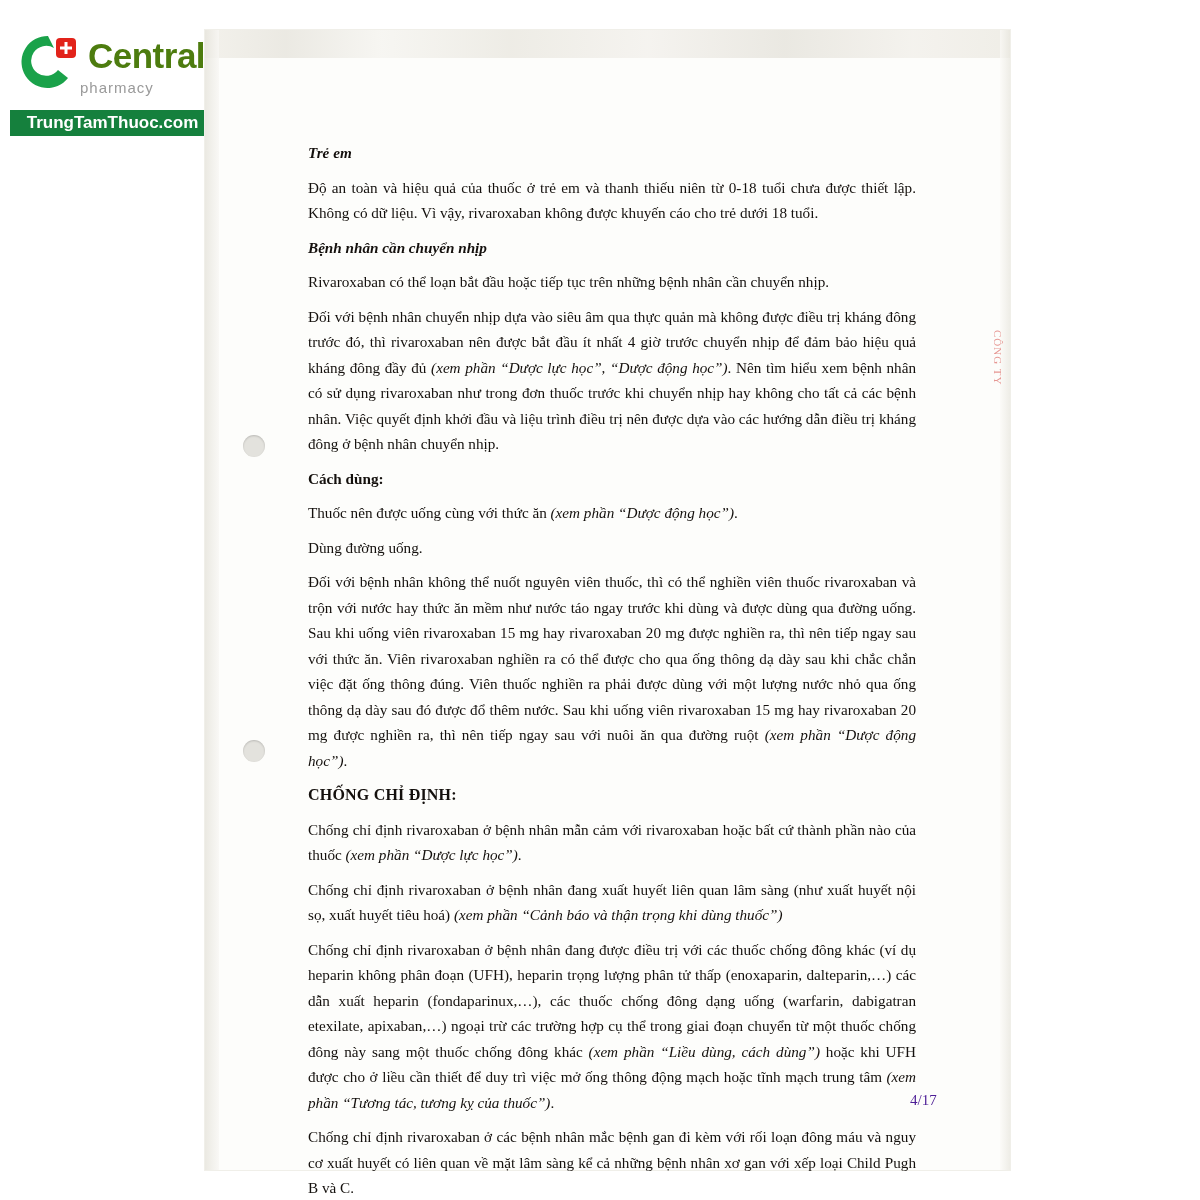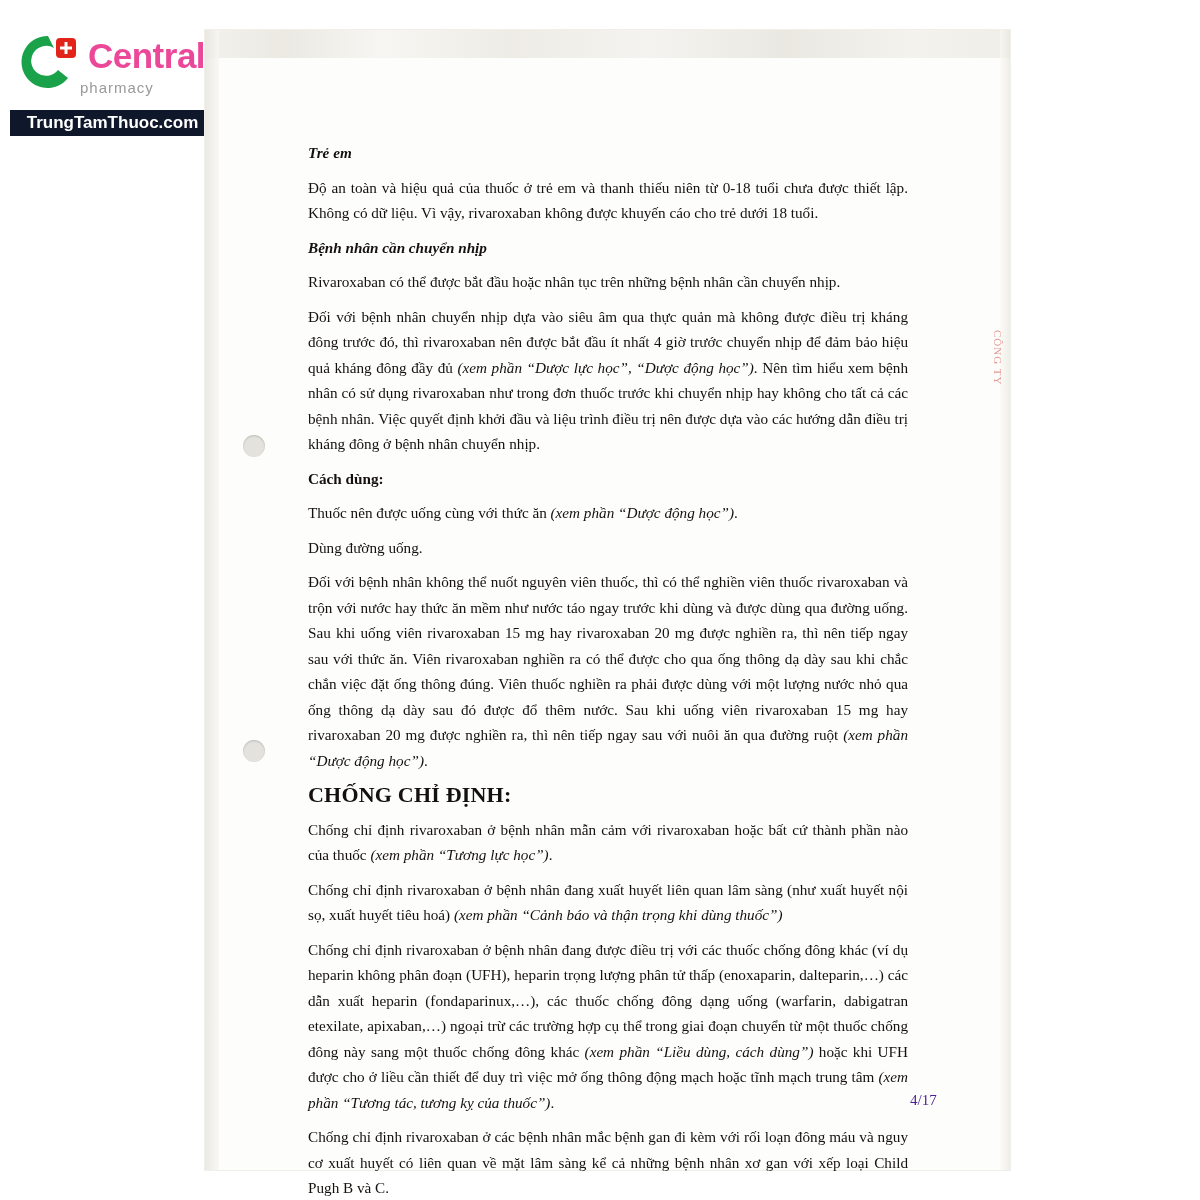--- a/index.html
+++ b/index.html
@@ -30,39 +30,39 @@
     width: 64px;
     height: 64px;
   }
   .logo-text {
     position: absolute;
     left: 80px;
     top: 10px;
     font-family: "Liberation Sans", sans-serif;
     font-size: 35px;
     font-weight: bold;
-    color: #ec4899;
+    color: #4d7c0f;
     letter-spacing: -0.5px;
   }
   .logo-sub {
     position: absolute;
     left: 72px;
     top: 53px;
     font-family: "Liberation Sans", sans-serif;
     font-size: 15px;
     color: #9a9a9a;
     letter-spacing: 1px;
   }
   .logo-url {
     position: absolute;
     left: 2px;
     top: 84px;
     width: 205px;
     height: 26px;
-    background: #0f172a;
+    background: #15803d;
     color: #ffffff;
     font-family: "Liberation Sans", sans-serif;
     font-size: 17px;
     font-weight: bold;
     text-align: center;
     line-height: 26px;
     letter-spacing: 0px;
   }
 
   
@@ -137,36 +137,36 @@
     position: absolute;
     left: 103px;
     top: 110px;
     width: 612px;
     font-size: 15.2px;
     line-height: 25.5px;
     color: #14100d;
     text-align: justify;
   }
   .content p {
-    margin: 0 12px 9px 0;
+    margin: 0 4px 9px 0;
     text-indent: 0;
   }
   .sub-head {
     font-weight: bold;
     font-style: italic;
     margin: 0 0 3px 0;
   }
   .sub-head-plain {
     font-weight: bold;
     font-style: normal;
     margin: 12px 0 3px 0;
   }
   .section-head {
     font-weight: bold;
-    font-size: 22px;
+    font-size: 16px;
     margin: 14px 0 4px 0;
     letter-spacing: .2px;
   }
   .it { font-style: italic; }
 
   .page-number {
     position: absolute;
     left: 705px;
     top: 1062px;
     font-size: 15px;
@@ -198,30 +198,30 @@
   <div class="punch-hole punch-2"></div>
 
   <div class="stamp">CÔNG TY</div>
 
   <div class="content">
 
     <p class="sub-head">Trẻ em</p>
     <p>Độ an toàn và hiệu quả của thuốc ở trẻ em và thanh thiếu niên từ 0-18 tuổi chưa được thiết lập. Không có dữ liệu. Vì vậy, rivaroxaban không được khuyến cáo cho trẻ dưới 18 tuổi.</p>
 
     <p class="sub-head">Bệnh nhân cần chuyển nhịp</p>
-    <p>Rivaroxaban có thể được bắt đầu hoặc nhân tục trên những bệnh nhân cần chuyển nhịp.</p>
+    <p>Rivaroxaban có thể loạn bắt đầu hoặc tiếp tục trên những bệnh nhân cần chuyển nhịp.</p>
     <p>Đối với bệnh nhân chuyển nhịp dựa vào siêu âm qua thực quản mà không được điều trị kháng đông trước đó, thì rivaroxaban nên được bắt đầu ít nhất 4 giờ trước chuyển nhịp để đảm bảo hiệu quả kháng đông đầy đủ <span class="it">(xem phần “Dược lực học”, “Dược động học”)</span>. Nên tìm hiểu xem bệnh nhân có sử dụng rivaroxaban như trong đơn thuốc trước khi chuyển nhịp hay không cho tất cả các bệnh nhân. Việc quyết định khởi đầu và liệu trình điều trị nên được dựa vào các hướng dẫn điều trị kháng đông ở bệnh nhân chuyển nhịp.</p>
 
     <p class="sub-head-plain">Cách dùng:</p>
     <p>Thuốc nên được uống cùng với thức ăn <span class="it">(xem phần “Dược động học”)</span>.</p>
     <p>Dùng đường uống.</p>
     <p>Đối với bệnh nhân không thể nuốt nguyên viên thuốc, thì có thể nghiền viên thuốc rivaroxaban và trộn với nước hay thức ăn mềm như nước táo ngay trước khi dùng và được dùng qua đường uống. Sau khi uống viên rivaroxaban 15 mg hay rivaroxaban 20 mg được nghiền ra, thì nên tiếp ngay sau với thức ăn. Viên rivaroxaban nghiền ra có thể được cho qua ống thông dạ dày sau khi chắc chắn việc đặt ống thông đúng. Viên thuốc nghiền ra phải được dùng với một lượng nước nhỏ qua ống thông dạ dày sau đó được đổ thêm nước. Sau khi uống viên rivaroxaban 15 mg hay rivaroxaban 20 mg được nghiền ra, thì nên tiếp ngay sau với nuôi ăn qua đường ruột <span class="it">(xem phần “Dược động học”)</span>.</p>
 
     <p class="section-head">CHỐNG CHỈ ĐỊNH:</p>
-    <p>Chống chỉ định rivaroxaban ở bệnh nhân mẫn cảm với rivaroxaban hoặc bất cứ thành phần nào của thuốc <span class="it">(xem phần “Tương lực học”)</span>.</p>
+    <p>Chống chỉ định rivaroxaban ở bệnh nhân mẫn cảm với rivaroxaban hoặc bất cứ thành phần nào của thuốc <span class="it">(xem phần “Dược lực học”)</span>.</p>
     <p>Chống chỉ định rivaroxaban ở bệnh nhân đang xuất huyết liên quan lâm sàng (như xuất huyết nội sọ, xuất huyết tiêu hoá) <span class="it">(xem phần “Cảnh báo và thận trọng khi dùng thuốc”)</span></p>
     <p>Chống chỉ định rivaroxaban ở bệnh nhân đang được điều trị với các thuốc chống đông khác (ví dụ heparin không phân đoạn (UFH), heparin trọng lượng phân tử thấp (enoxaparin, dalteparin,…) các dẫn xuất heparin (fondaparinux,…), các thuốc chống đông dạng uống (warfarin, dabigatran etexilate, apixaban,…) ngoại trừ các trường hợp cụ thể trong giai đoạn chuyển từ một thuốc chống đông này sang một thuốc chống đông khác <span class="it">(xem phần “Liều dùng, cách dùng”)</span> hoặc khi UFH được cho ở liều cần thiết để duy trì việc mở ống thông động mạch hoặc tĩnh mạch trung tâm <span class="it">(xem phần “Tương tác, tương kỵ của thuốc”)</span>.</p>
     <p>Chống chỉ định rivaroxaban ở các bệnh nhân mắc bệnh gan đi kèm với rối loạn đông máu và nguy cơ xuất huyết có liên quan về mặt lâm sàng kể cả những bệnh nhân xơ gan với xếp loại Child Pugh B và C.</p>
     <p>Chống chỉ định rivaroxaban ở phụ nữ có thai và trong thời gian nuôi con bằng sữa mẹ.</p>
 
   </div>
 
   <div class="page-number">4/17</div>
 </div>
 

